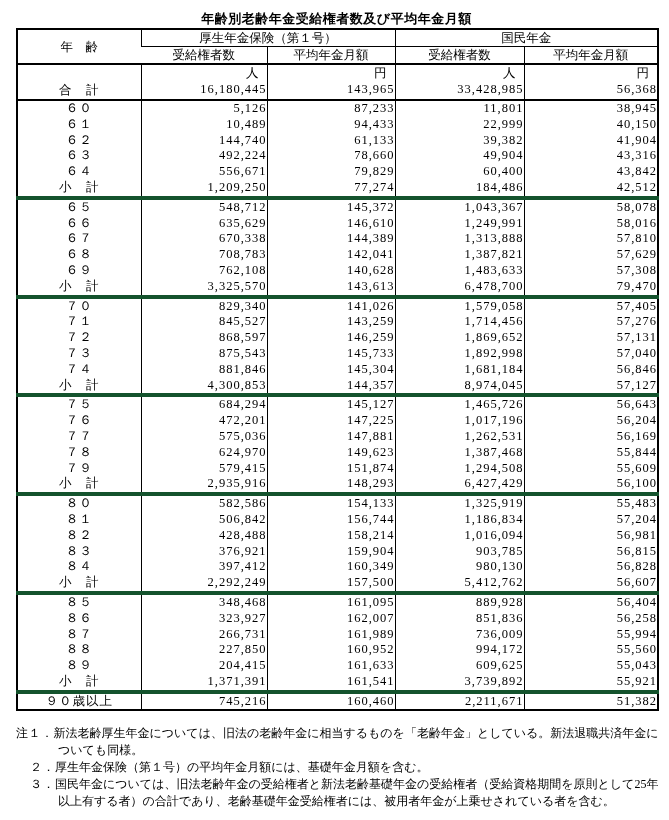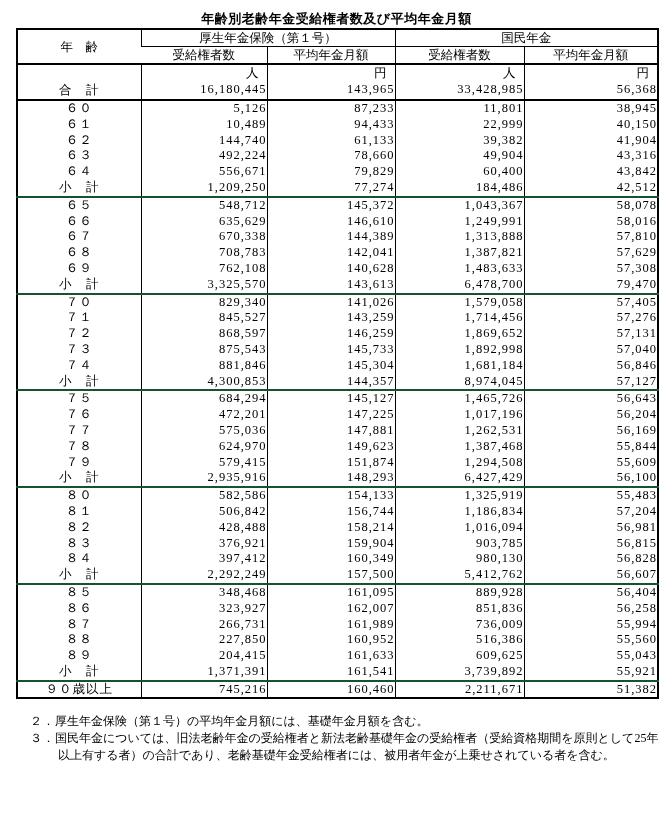--- a/index.html
+++ b/index.html
@@ -10,21 +10,21 @@
   .asof{text-align:right;font-size:12.5px;margin:14px 1px 1px 0;}
   table.pension{border-collapse:collapse;border:2px solid #000;table-layout:fixed;width:641px;}
   table.pension th,table.pension td{border-left:1px solid #000;padding:0;overflow:hidden;
          white-space:nowrap;font-weight:normal;font-size:12.5px;}
   table.pension th:first-child,table.pension td:first-child{border-left:none;}
   thead{border-bottom:2px solid #000;}
   thead th{height:16px;line-height:16px;text-align:center;}
   th.grp{border-bottom:1px solid #000;}
   tbody td{font-size:12px;}
   tr.total{border-bottom:2px solid #000;}
-  tr.subtotal{border-bottom:2px solid #14532d;padding-left:28px;}
+  tr.subtotal{border-bottom:4px solid #14532d;padding-left:28px;}
   td.age{text-align:center;height:15.8px;line-height:15.8px;letter-spacing:1px;}
   td.num{text-align:right;padding-right:8px;height:15.8px;line-height:15.8px;letter-spacing:1px;}
   tr.total td{height:34px;vertical-align:top;}
   tr.total td.age{vertical-align:bottom;line-height:17px;}
   tr.total .unit{text-align:right;padding-right:8px;height:16px;line-height:16px;}
   tr.total .val{text-align:right;height:18px;line-height:17px;letter-spacing:1px;}
   .notes{margin:14px 0 0 0;font-size:12px;line-height:17px;width:644px;}
   .note{position:relative;padding-left:42px;}
   .note.n1{text-indent:-42px;}
   .note.nn{text-indent:-28px;}
@@ -305,21 +305,21 @@
           <td class="age">８７</td>
           <td class="num">266,731</td>
           <td class="num">161,989</td>
           <td class="num">736,009</td>
           <td class="num">55,994</td>
         </tr>
         <tr>
           <td class="age">８８</td>
           <td class="num">227,850</td>
           <td class="num">160,952</td>
-          <td class="num">516,386</td>
+          <td class="num">994,172</td>
           <td class="num">55,560</td>
         </tr>
         <tr>
           <td class="age">８９</td>
           <td class="num">204,415</td>
           <td class="num">161,633</td>
           <td class="num">609,625</td>
           <td class="num">55,043</td>
         </tr>
         <tr class="subtotal">
@@ -333,16 +333,17 @@
           <td class="age">９０歳以上</td>
           <td class="num">745,216</td>
           <td class="num">160,460</td>
           <td class="num">2,211,671</td>
           <td class="num">51,382</td>
         </tr>
       </tbody>
   </table>
 
   <div class="notes">
+    <div class="note n1"><span class="marker">注１．</span><span>新法老齢厚生年金については、旧法の老齢年金に相当するものを「老齢年金」としている。新法退職共済年金についても同様。</span></div>
     <div class="note nn"><span class="marker">２．</span><span>厚生年金保険（第１号）の平均年金月額には、基礎年金月額を含む。</span></div>
     <div class="note nn"><span class="marker">３．</span><span>国民年金については、旧法老齢年金の受給権者と新法老齢基礎年金の受給権者（受給資格期間を原則として25年以上有する者）の合計であり、老齢基礎年金受給権者には、被用者年金が上乗せされている者を含む。</span></div>
   </div>
 </div>
 
 </body></html>

